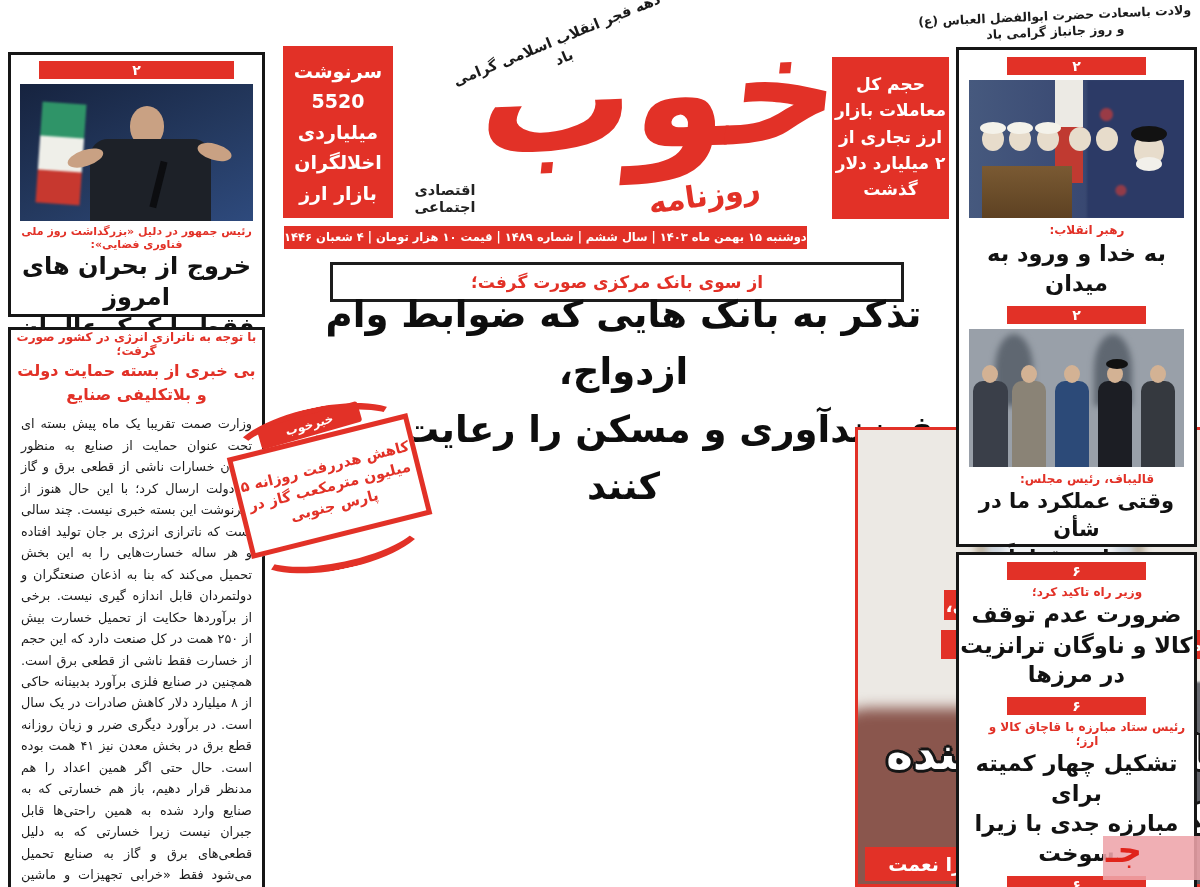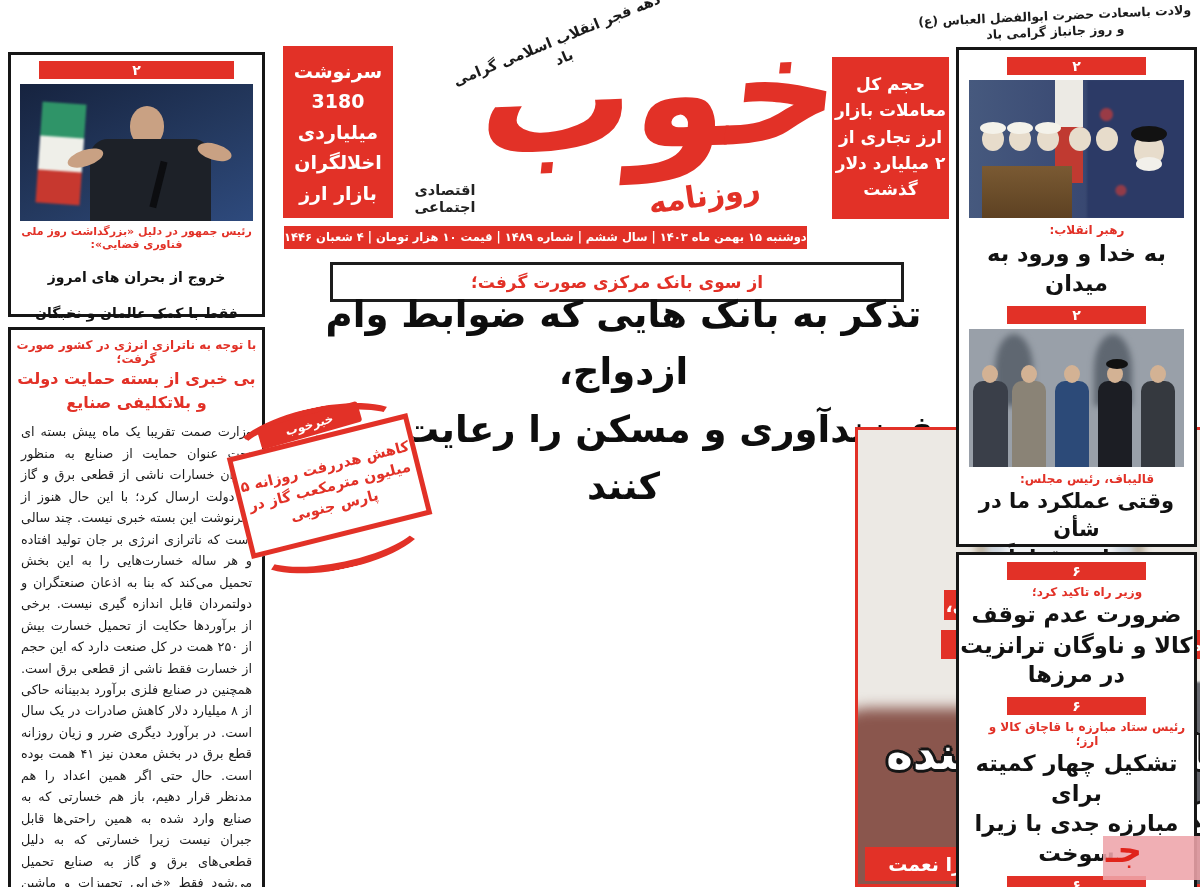--- a/index.html
+++ b/index.html
@@ -35,24 +35,24 @@
   .pez-flag{position:absolute; left:8%; top:14%; width:19%; height:74%; transform:rotate(4deg); filter:blur(1px); overflow:hidden;}
   .pez-flag .g{height:34%; background:#2f9468;}
   .pez-flag .w{height:33%; background:#efefe9;}
   .pez-flag .r{height:33%; background:#c7382f;}
   .pez-head{position:absolute; left:47%; top:16%; width:15%; height:30%; border-radius:50%; background:#c9a183;}
   .pez-body{position:absolute; left:30%; top:40%; width:52%; height:62%; border-radius:18px 18px 0 0; background:#1d2128;}
   .pez-arm-l{position:absolute; left:20%; top:48%; width:16%; height:12%; border-radius:50%; background:#c9a183; transform:rotate(-18deg);}
   .pez-arm-r{position:absolute; left:76%; top:44%; width:15%; height:12%; border-radius:50%; background:#c9a183; transform:rotate(16deg);}
   .pez-mic{position:absolute; left:58%; top:56%; width:3%; height:34%; background:#0c0d10; transform:rotate(14deg);}
   .lbox1 .kick{font-size:11px; margin-top:4px;}
-  .lbox1 .hl{font-size:14px; line-height:1.28; margin-top:18px;}
+  .lbox1 .hl{font-size:24px; line-height:1.28; margin-top:0;}
 
   .lbox2{left:8px; top:327px; width:257px; height:585px;}
-  .lbox2 .kick{font-size:12px; margin-top:8px;text-align:center;}
+  .lbox2 .kick{font-size:12px; text-align:center;}
   .lbox2 .hl-red{font-size:16px; line-height:1.35; margin-top:2px;}
   .lbody{margin:8px 10px 0 10px; font-size:12.8px; line-height:1.68; text-align:justify; color:#1b1b1b;}
 
   
   .rboxA{left:956px; top:47px; width:241px; height:500px;}
   .rboxB{left:956px; top:552px; width:241px; height:360px;}
   .rboxA .pgbar,.rboxB .pgbar{margin:7px 48px 0 48px;}
   .rboxA .kick,.rboxB .kick{font-size:12px; margin-top:5px;margin-left:21px;}
   .rboxA .hl{font-size:22.5px; line-height:1.35; margin-top:1px;}
   .rboxB .hl{font-size:22.5px; line-height:1.32; margin-top:1px;}
@@ -119,21 +119,21 @@
   <div class="abs fajr">دهه فجر انقلاب اسلامی گرامی باد</div>
   <div class="abs logo">خوب</div>
   <div class="abs rooznameh">روزنامه</div>
   <div class="abs typeline">
     <div>اقتصادی</div>
     <div>اجتماعی</div>
   </div>
 
   <div class="abs m-redbox m-redbox-left">
     <div>سرنوشت</div>
-    <div>3180</div>
+    <div>5520</div>
     <div>میلیاردی</div>
     <div>اخلالگران</div>
     <div>بازار ارز</div>
   </div>
 
   <div class="abs m-redbox m-redbox-right">
     <div>حجم کل</div>
     <div>معاملات بازار</div>
     <div>ارز تجاری از</div>
     <div>۲ میلیارد دلار</div>

